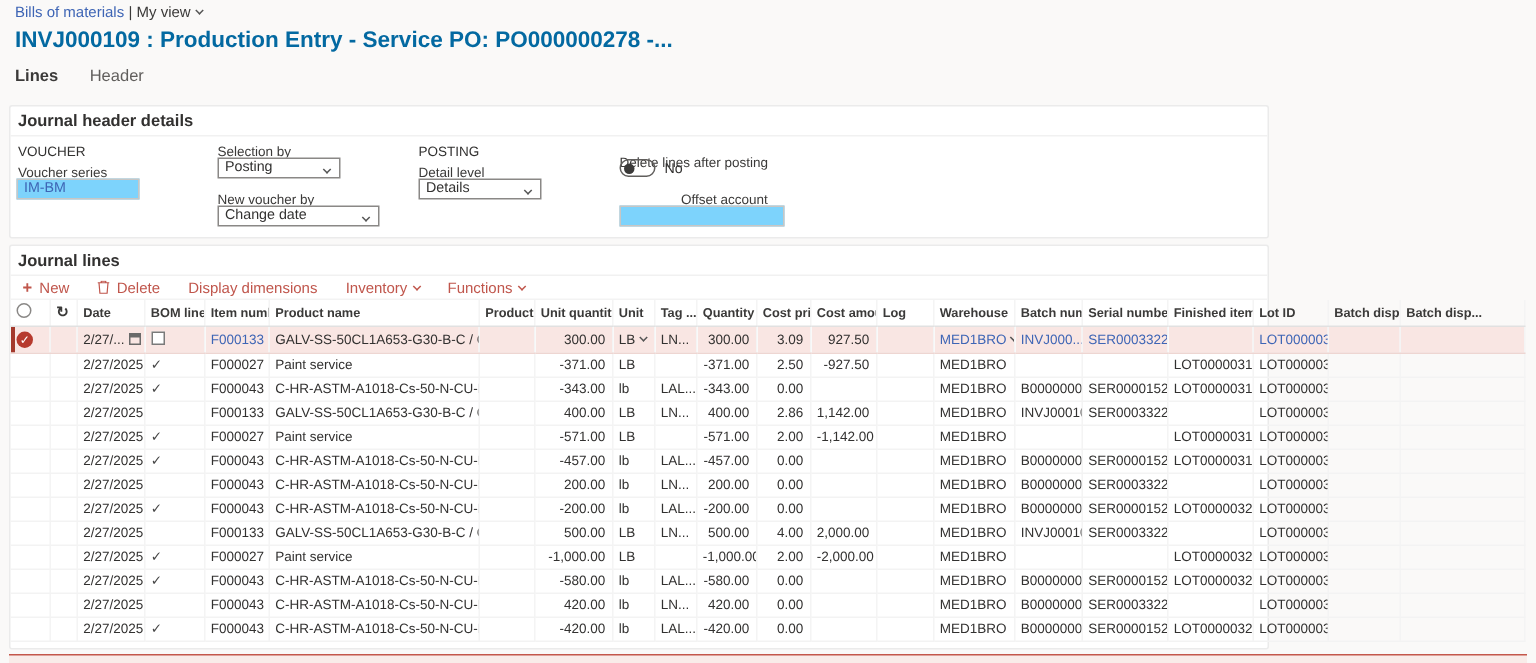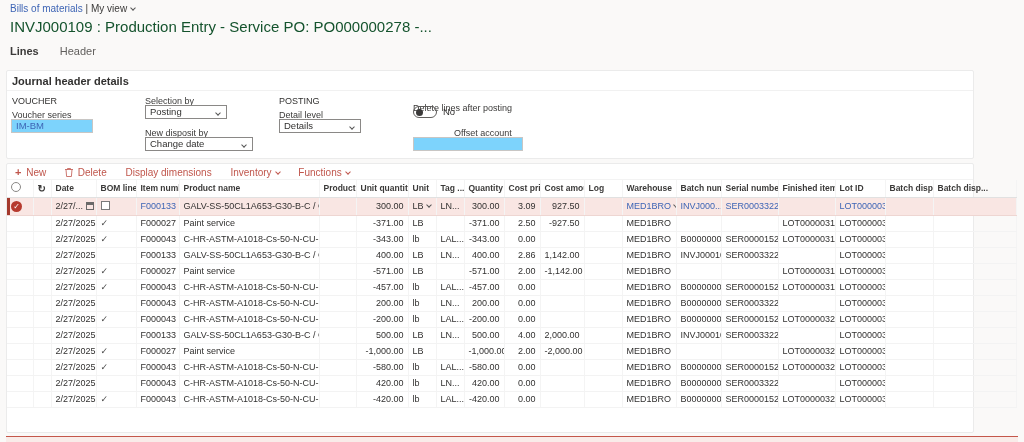--- a/index.html
+++ b/index.html
@@ -5,27 +5,27 @@
   * { margin:0; padding:0; box-sizing:border-box; }
   html,body { width:1024px; height:442px; overflow:hidden; background:#faf9f8; }
   body { font-family:"Liberation Sans", sans-serif; color:#323130; position:relative; }
 
   .chev { display:inline-block; width:4px; height:4px; border-right:1px solid #555;
           border-bottom:1px solid #555; transform:rotate(45deg); vertical-align:2px; margin-left:4px; }
 
   
   .breadcrumb { position:absolute; top:3px; left:10px; font-size:10px; color:#3b3a39; }
   .breadcrumb .lnk { color:#3e65b5; }
-  .page-title { position:absolute; top:18px; left:10px; font-size:15px; font-weight:400; color:#14532d; }
+  .page-title { position:absolute; top:18px; left:10px; font-size:15px; font-weight:700; color:#0369a1; }
   .tabs { position:absolute; top:45px; left:10px; font-size:11px; }
   .tab { display:inline-block; margin-right:18px; color:#605e5c; padding-bottom:15px; }
   .tab.active { color:#3b3a39; font-weight:700; border-bottom:2px solid #c0443a; }
 
   
-  .panel { position:absolute; left:6px; width:968px; background:#fff;
+  .panel { position:absolute; left:6px; width:840px; background:#fff;
            border:1px solid #ebebeb; border-radius:2px; }
   #panel-header-details { top:70px; height:89px; }
   #panel-journal-lines  { top:163px; height:270px; }
   .panel-title { font-size:11px; font-weight:700; color:#323130; padding:4px 0 3px 5px;
                  border-bottom:1px solid #f1f1f1; }
 
   
   .fld-label { font-size:9px; color:#3b3a39; position:absolute; }
   .grp-label { font-size:9px; font-weight:400; color:#323130; position:absolute; }
   .tbox { position:absolute; height:14px; border:1px solid #c8c6c4; background:#7dd3fc;
@@ -96,36 +96,37 @@
 
 <div class="panel" id="panel-header-details">
   <div class="panel-title">Journal header details</div>
 
   <div class="grp-label" style="left:5px; top:25px;">VOUCHER</div>
   <div class="fld-label" style="left:5px; top:39px;">Voucher series</div>
   <div class="tbox" style="left:4px; top:48px; width:82px;">IM-BM</div>
 
   <div class="fld-label" style="left:138px; top:25px;">Selection by</div>
   <div class="sel" style="left:138px; top:34px; width:82px;"><span>Posting</span><span class="chev"></span></div>
-  <div class="fld-label" style="left:138px; top:57px;">New disposit by</div>
+  <div class="fld-label" style="left:138px; top:57px;">New voucher by</div>
   <div class="sel" style="left:138px; top:66px; width:108px;"><span>Change date</span><span class="chev"></span></div>
 
   <div class="grp-label" style="left:272px; top:25px;">POSTING</div>
   <div class="fld-label" style="left:272px; top:39px;">Detail level</div>
   <div class="sel" style="left:272px; top:48px; width:82px;"><span>Details</span><span class="chev"></span></div>
 
   <div class="fld-label" style="left:406px; top:32px;">Delete lines after posting</div>
   <div class="toggle-row" style="left:406px; top:35px;">
     <span class="toggle"><span class="knob"></span></span><span>No</span>
   </div>
   <div class="fld-label" style="left:406px; top:57px;margin-left:41px;">Offset account</div>
   <div class="tbox" style="left:406px; top:66px; width:110px;"></div>
 </div>
 
 <div class="panel" id="panel-journal-lines">
+  <div class="panel-title">Journal lines</div>
 
   <div class="jl-toolbar">
     <span class="tb-item"><span class="plus">+</span> <span>New</span></span>
     <span class="tb-item"><span class="trash"><svg width="8" height="9" viewBox="0 0 8 9">
             <path d="M0 1.5h8M2.5 1.5V0.5h3v1M1 1.5l0.6 7h4.8l0.6-7" fill="none" stroke="#c0564c" stroke-width="0.8"></path>
           </svg></span> <span>Delete</span></span>
     <span class="tb-item"><span>Display dimensions</span></span>
     <span class="tb-item"><span>Inventory</span><span class="chev"></span></span>
     <span class="tb-item"><span>Functions</span><span class="chev"></span></span>
   </div>

